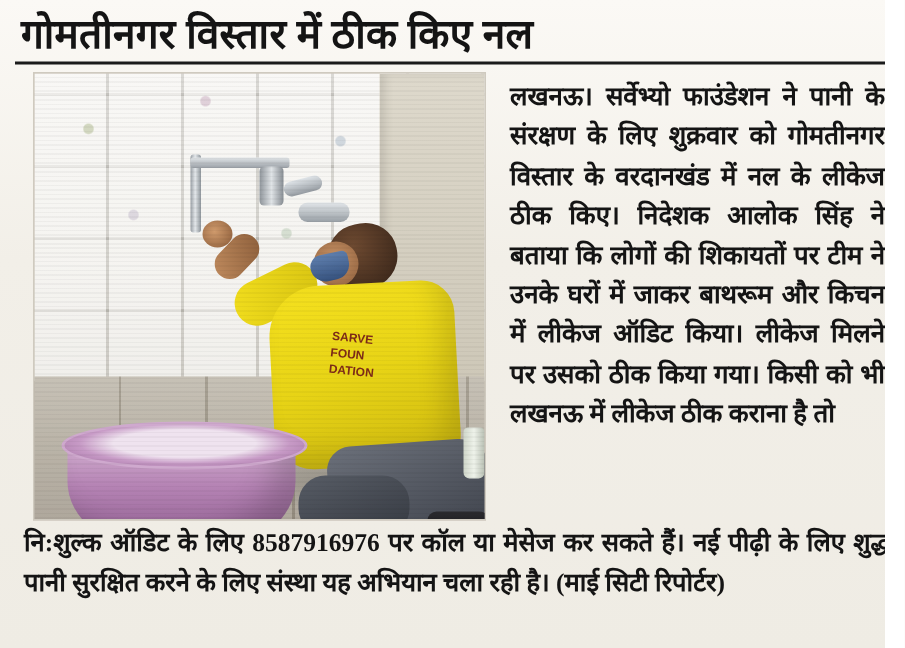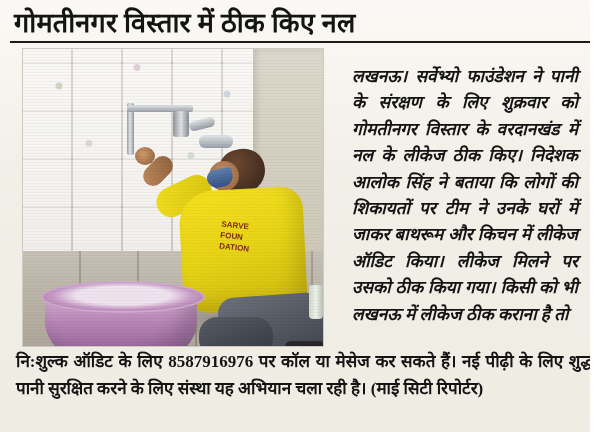--- a/index.html
+++ b/index.html
@@ -261,21 +261,21 @@
     top: 48px;
     width: 258px;
     font-family: "Liberation Serif", serif;
     font-weight: bold;
     font-size: 17.2px;
     line-height: 26.4px;
     color: #141414;
     text-align: justify;
     text-justify: inter-word;
   }
-  .col-right p { margin: 16px; font-style: italic; }
+  .col-right p { margin: 4px; }
 
   .bottom-text {
     position: absolute;
     left: 16px;
     top: 348px;
     width: 578px;
     font-family: "Liberation Serif", serif;
     font-weight: bold;
     font-size: 17px;
     line-height: 27px;

